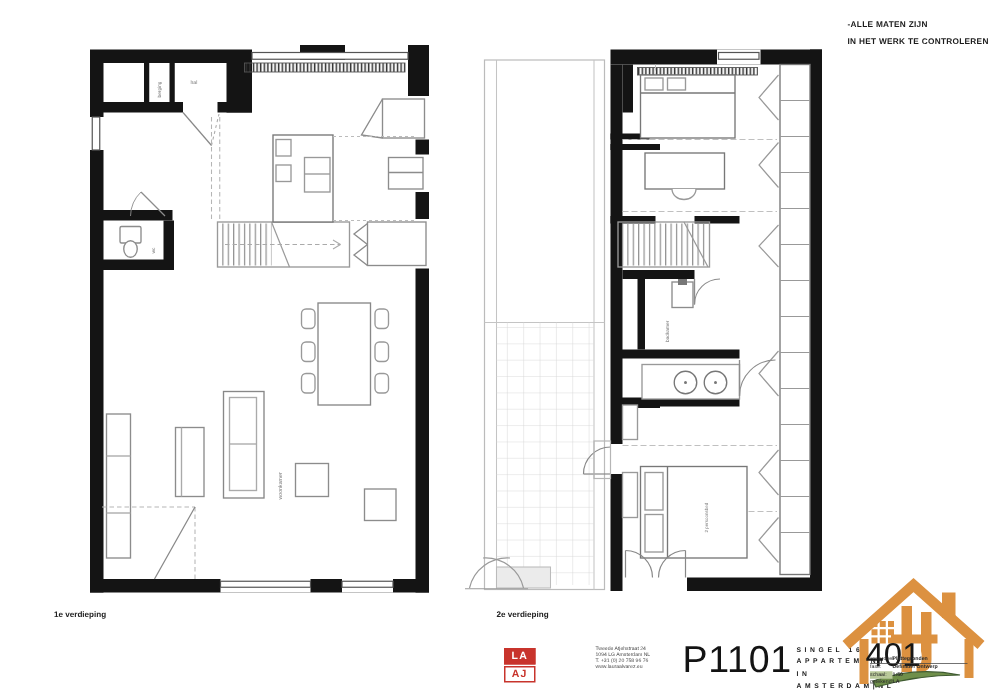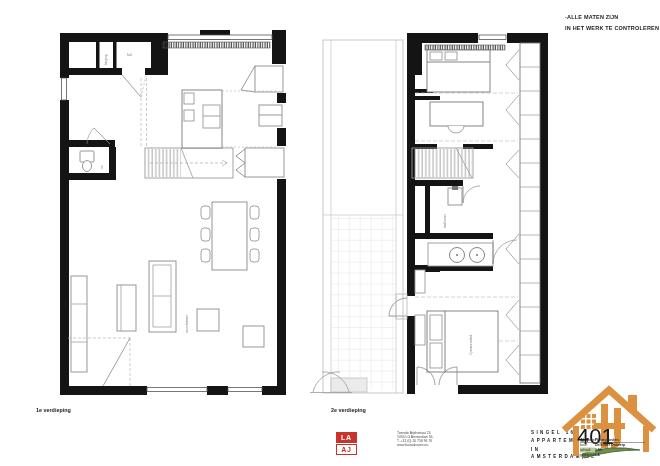--- a/index.html
+++ b/index.html
@@ -329,20 +329,21 @@
   <div class="abs firm">
     <div class="f1">laura alvarez</div>
     <div class="f2">architecture</div>
   </div>
   <div class="abs addr">
     <div>Tweede Atjehstraat 24</div>
     <div>1094 LG Amsterdam NL</div>
     <div>T. +31 (0) 20 758 96 76</div>
     <div>www.lauraalvarez.eu</div>
   </div>
+  <div class="abs pnum">P1101</div>
   <div class="abs pline">
     <div>SINGEL 16</div>
     <div>APPARTEMENT IN</div>
     <div>AMSTERDAM|NL</div>
   </div>
   <div class="abs snum">401</div>
   <div class="abs info">
     <div class="row r1">
       <span class="lab">onderdeel:</span>
       <span class="val">Plattegronden</span>

